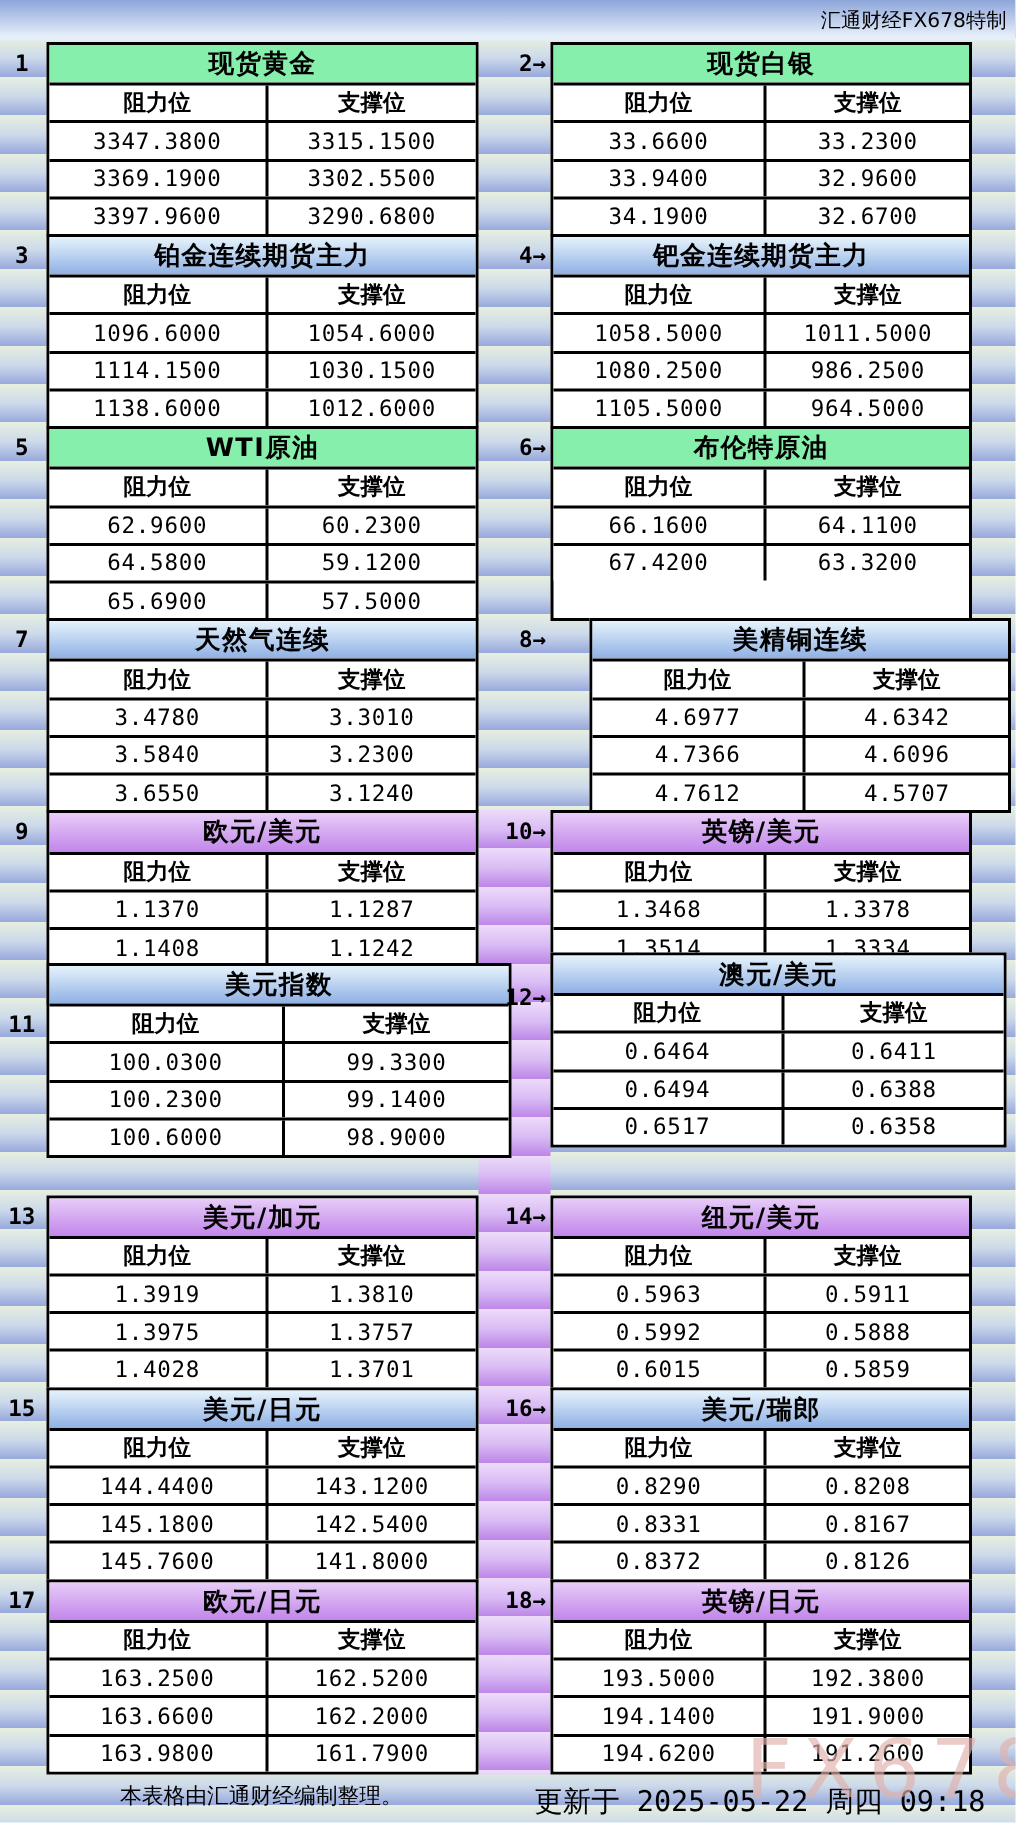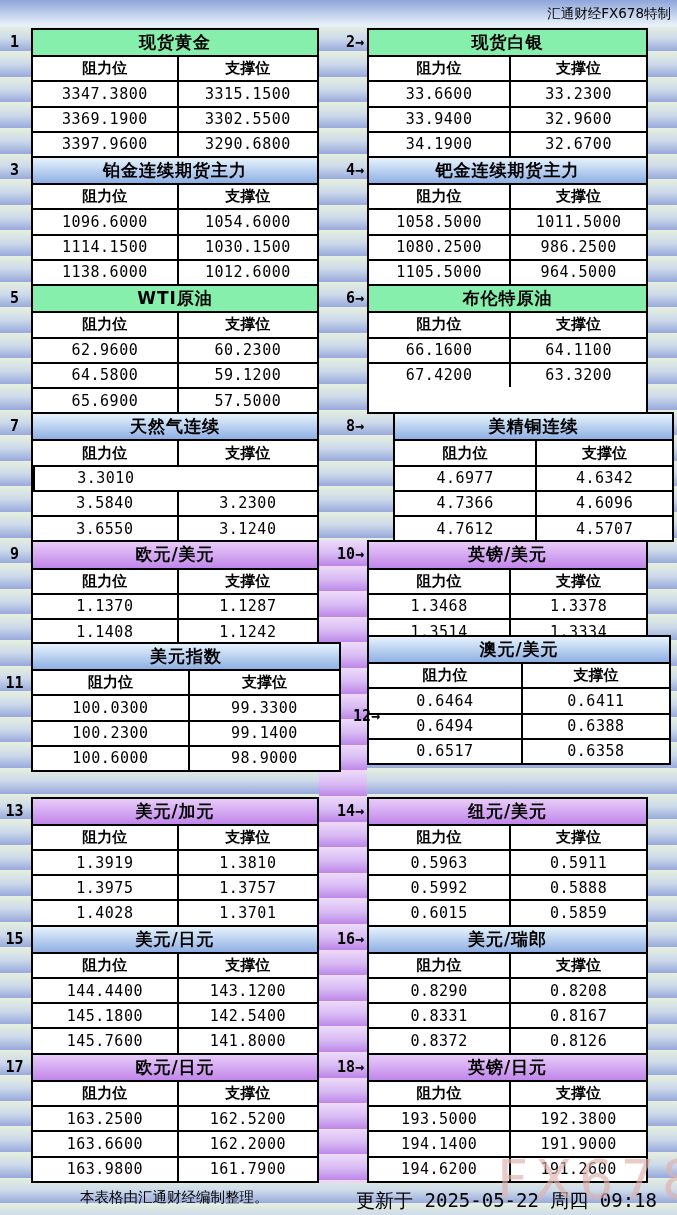--- a/index.html
+++ b/index.html
@@ -179,20 +179,21 @@
       </div>
     </div>
     <div class="margin-label" style="top: 413.3px;">7</div>
     <div class="panel theme-blue" style="top: 412.3px; left: 31px; width: 288px; height: 130px;">
       <div class="panel-title">天然气连续</div>
       <div class="prow">
         <div class="cell hdr">阻力位</div>
         <div class="cell hdr support">支撑位</div>
       </div>
       <div class="prow">
+        <div class="cell val">3.4780</div>
         <div class="cell val support">3.3010</div>
       </div>
       <div class="prow">
         <div class="cell val">3.5840</div>
         <div class="cell val support">3.2300</div>
       </div>
       <div class="prow">
         <div class="cell val">3.6550</div>
         <div class="cell val support">3.1240</div>
       </div>
@@ -270,21 +271,21 @@
       </div>
       <div class="prow">
         <div class="cell val">100.2300</div>
         <div class="cell val support">99.1400</div>
       </div>
       <div class="prow">
         <div class="cell val">100.6000</div>
         <div class="cell val support">98.9000</div>
       </div>
     </div>
-    <div class="gap-label" style="top: 703px; margin-left: 16px;">12→</div>
+    <div class="gap-label" style="top: 652px;">12→</div>
     <div class="panel theme-blue" style="top: 635px; left: 367px; width: 304px; height: 130px;">
       <div class="panel-title">澳元/美元</div>
       <div class="prow">
         <div class="cell hdr">阻力位</div>
         <div class="cell hdr support">支撑位</div>
       </div>
       <div class="prow">
         <div class="cell val">0.6464</div>
         <div class="cell val support">0.6411</div>
       </div>

